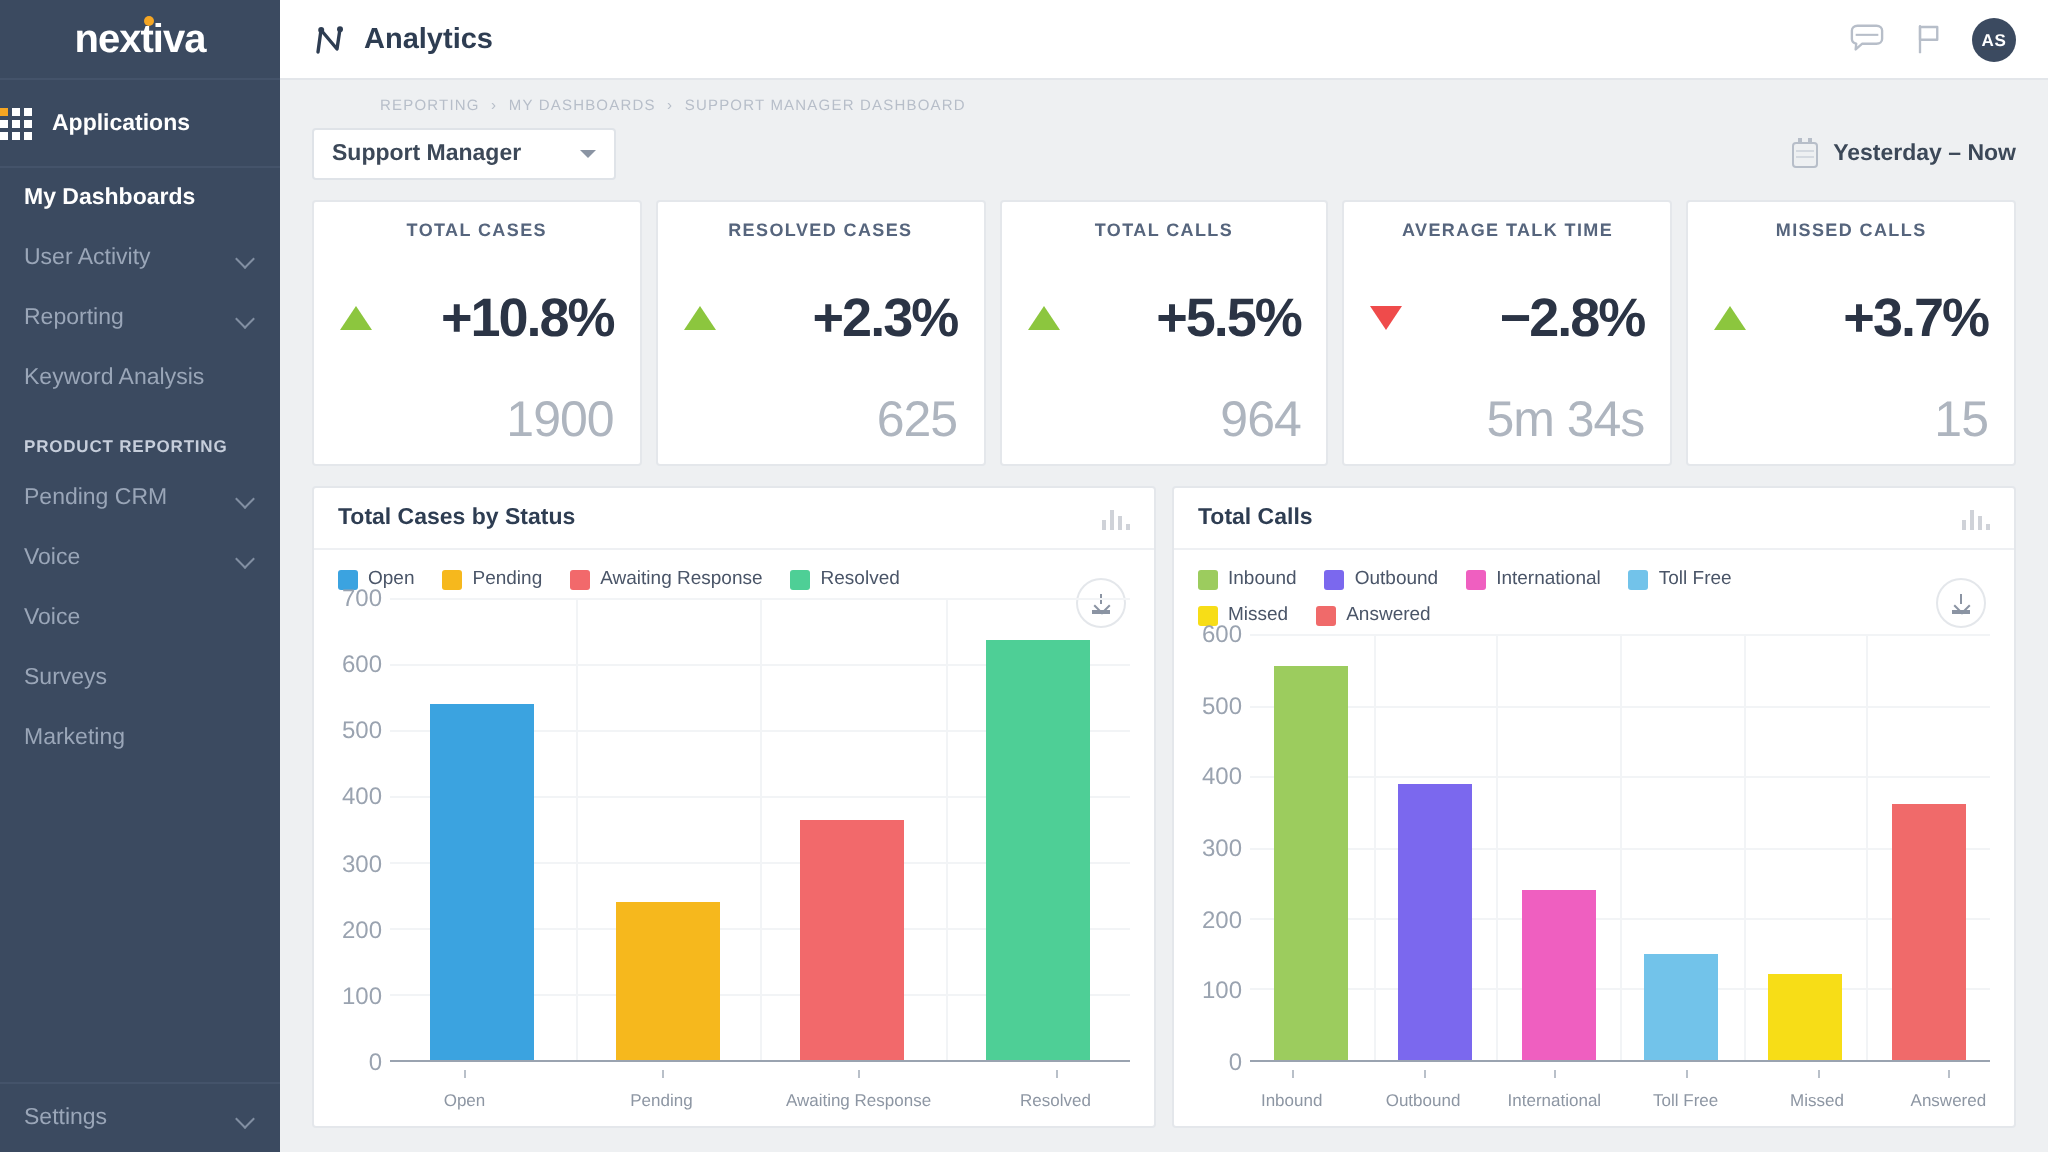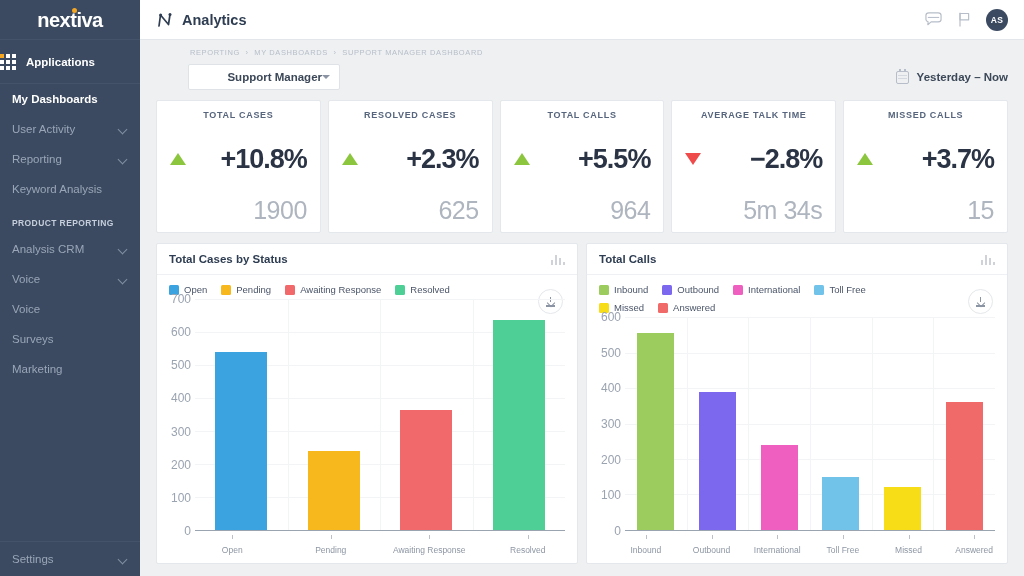--- a/index.html
+++ b/index.html
@@ -75,21 +75,21 @@
     letter-spacing: .3px;
   }
 
   .subbar { padding: 8px 16px 0 16px; }
   .breadcrumb { font-size: 7.5px; color: #b7bec9; letter-spacing: .6px; text-transform: uppercase; padding-left: 34px; }
   .breadcrumb span.sep { margin: 0 3px; }
   .subbar-row { display: flex; align-items: center; margin-top: 7px; }
   .select {
     width: 152px; height: 26px; background: #fff; border: 1px solid #dfe3e8; border-radius: 2px;
     display: flex; align-items: center; padding: 0 9px; font-size: 11.5px; font-weight: bold;
-    color: #3c4858; cursor: pointer; justify-content: flex-end; margin-left: 32px;
+    color: #3c4858; cursor: pointer; justify-content: space-between;
   }
   .select .caret { width: 0; height: 0; border-left: 4px solid transparent; border-right: 4px solid transparent; border-top: 4.5px solid #8a94a3; }
   .daterange { margin-left: auto; display: flex; align-items: center; gap: 8px; font-size: 11.5px; font-weight: bold; color: #3c4858; cursor: pointer; }
   .cal-icon { width: 13px; height: 13px; border: 1.3px solid #b7bec9; border-radius: 2px; position: relative; }
   .cal-icon:before { content:""; position:absolute; top:-2.5px; left:2px; width:2px; height:3px; background:#b7bec9; box-shadow: 5px 0 0 #b7bec9; }
   .cal-icon:after { content:""; position:absolute; top:3.5px; left:1px; right:1px; height:1px; background:#d4d9e0; box-shadow:0 3px 0 #d4d9e0; }
 
   
   .kpis { display: flex; gap: 7px; padding: 10px 16px 0 16px; }
   .kpi {
@@ -179,21 +179,21 @@
       </div>
       <div class="nav-item">
         <span>Keyword Analysis</span>
       </div>
     </nav>
 
     <div class="section-title">PRODUCT REPORTING</div>
 
     <nav class="nav">
       <div class="nav-item">
-        <span>Analysis CRM</span>
+        <span>Pending CRM</span>
         <span class="chev"></span>
       </div>
       <div class="nav-item">
         <span>Voice</span>
         <span class="chev"></span>
       </div>
       <div class="nav-item">
         <span>Voice</span>
       </div>
       <div class="nav-item">

